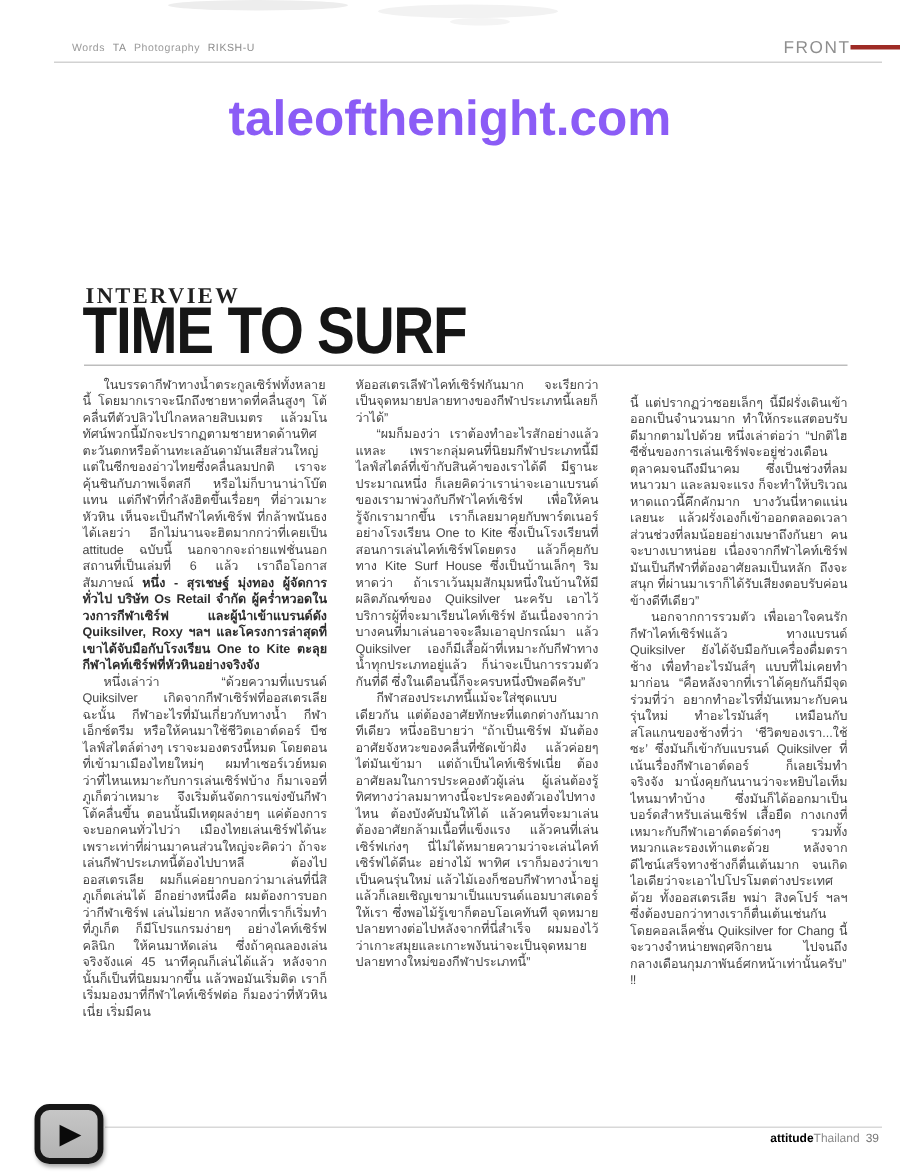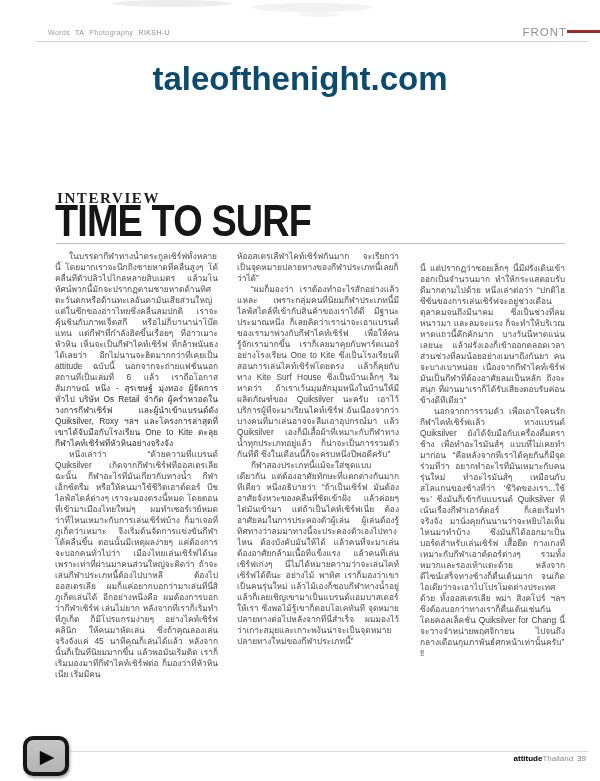--- a/index.html
+++ b/index.html
@@ -34,21 +34,21 @@
   }
   .accent-bar {
     position: absolute; left: 567px; right: 0; top: 30px; height: 3px;
     background: #9e2b25;
   }
 
   
   .watermark {
     position: absolute; left: 0; right: 0; top: 60px;
     text-align: center; font-size: 33px; font-weight: 700;
-    color: #0c4a6e; letter-spacing: 0;
+    color: #8b5cf6; letter-spacing: 0;
   }
 
   
   .kicker {
     position: absolute; left: 57px; top: 190px;
     font-family: "Liberation Serif", "DejaVu Serif", serif;
     font-size: 15px; font-weight: 700; letter-spacing: 1.6px; color: #1f1f1f;
   }
   .headline {
     position: absolute; left: 55px; top: 199px;
@@ -64,21 +64,21 @@
   
   .col {
     position: absolute; top: 251px; overflow: hidden;
     font-size: 8.4px; line-height: 11px; color: #454545;
   }
   .col-1 { left: 55px;  width: 163px; height: 499px; }
   .col-2 { left: 237px; width: 162px; height: 503px; }
   .col-3 { left: 420px; width: 145px; height: 394px; margin-top: 12px; }
   .col p { text-align: justify; }
   .col p.indent { text-indent: 14px; }
-  .col .bold { font-weight: 400; color: #2d2d2d; }
+  .col .bold { font-weight: 700; color: #2d2d2d; }
 
   
   .footer-rule {
     position: absolute; left: 70px; top: 751px; width: 518px; height: 1px;
     background: #d8d8d8;
   }
   .play-button {
     position: absolute; left: 23px; top: 736px; width: 46px; height: 40px;
     background: linear-gradient(#c6c6c6, #b3b3b3);
     border: 4px solid #161616; border-radius: 10px;

